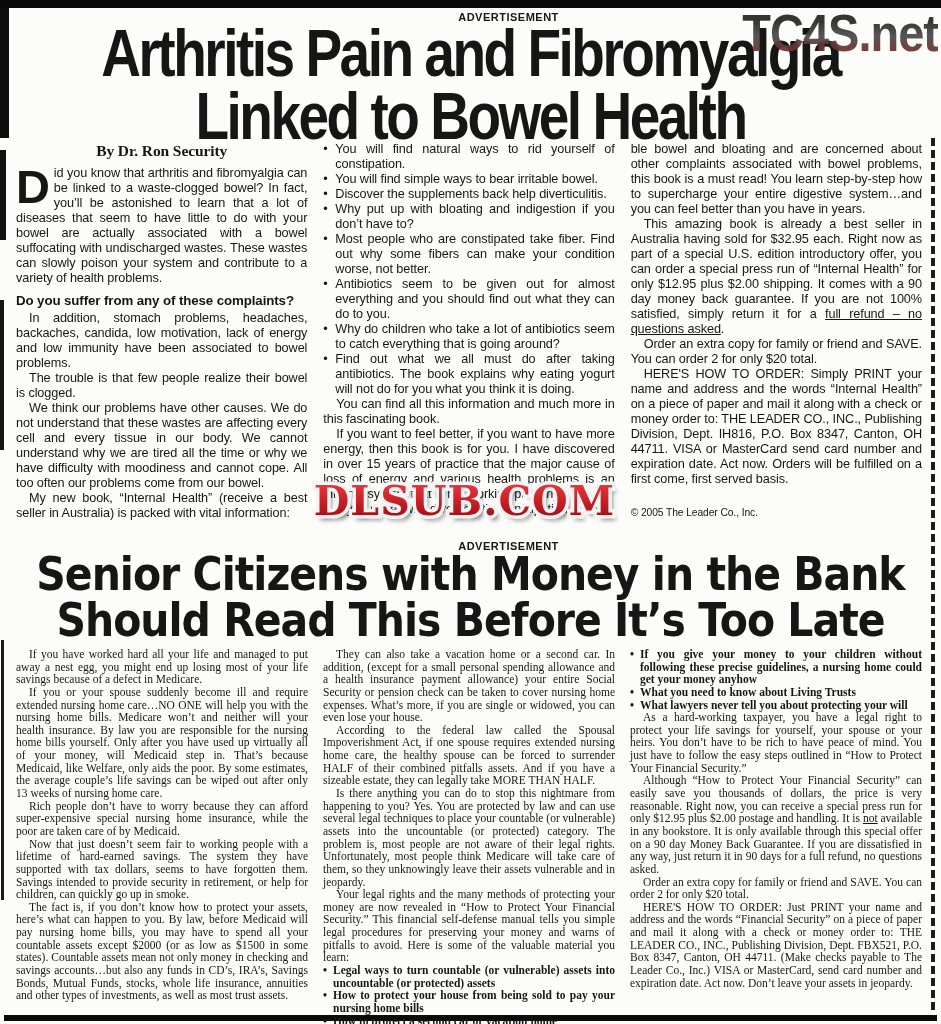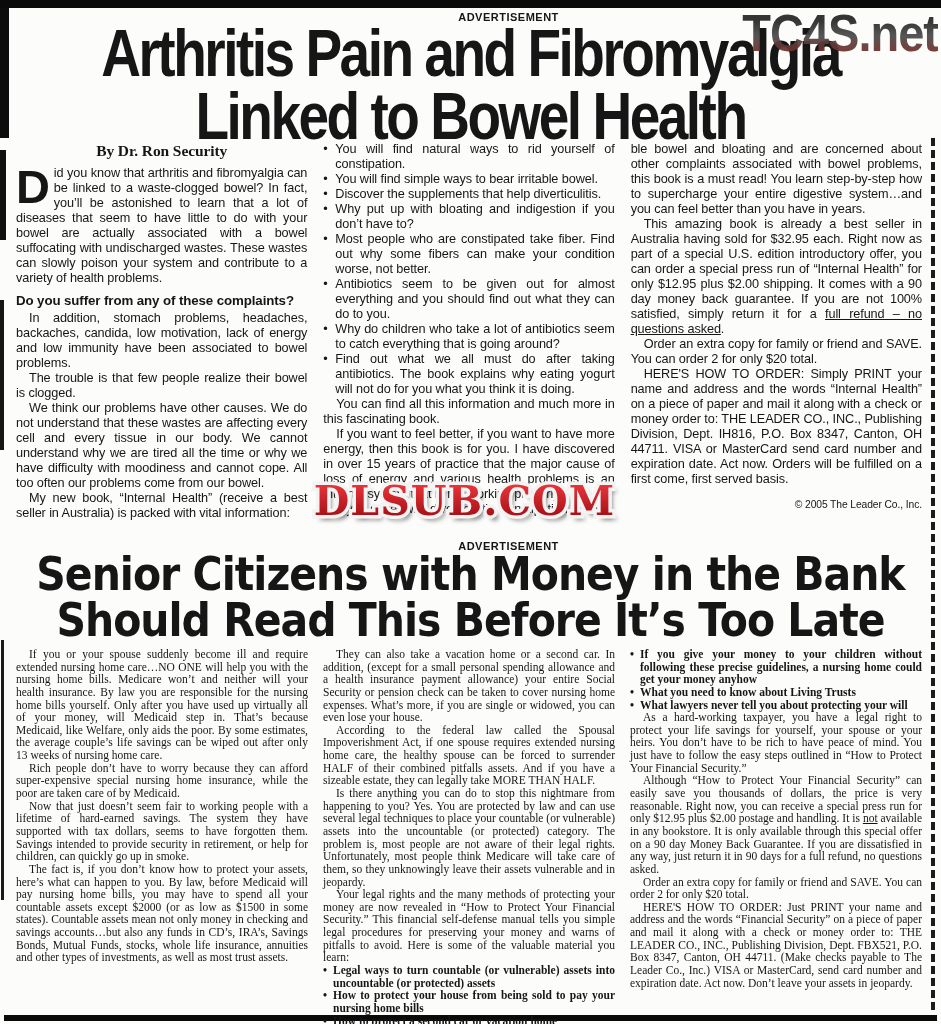--- a/index.html
+++ b/index.html
@@ -27,21 +27,21 @@
   .a1cols .col{flex:1;min-width:0;}
   .a1cols p{margin:0;text-align:justify;text-indent:13px;}
   .a1cols p.noindent{text-indent:0;}
   .byline{font-family:"Liberation Serif",serif;font-weight:bold;font-size:15.5px;text-align:center;margin:0 0 6px 0;}
   .dropcap{float:left;font-weight:bold;font-size:47px;line-height:37px;padding:2px 4px 0 0;}
   .subhead{font-weight:bold;font-size:13.3px;margin:7px 0 2px 0;}
   .bullet{display:flex;margin:0;}
   .bdot{flex:none;width:12px;}
   .btxt{flex:1;text-align:justify;min-width:0;}
   .ul{text-decoration:underline;}
-  .copyright{text-align:right;font-size:10.3px;margin-top:12px;}
+  .copyright{text-align:left;font-size:10.3px;margin-top:20px;}
 
   
   .headline2{position:absolute;left:0;top:552px;width:941px;text-align:center;
              font-family:"DejaVu Sans",sans-serif;font-weight:bold;font-size:41px;line-height:1.0;
              letter-spacing:-1px;transform:scaleY(1.12);transform-origin:top center;}
   .a2cols{position:absolute;left:16px;top:648px;width:906px;display:flex;gap:15px;
           font-family:"Liberation Serif",serif;font-size:11.5px;line-height:1.1;}
   .a2cols .col{flex:1;min-width:0;}
   .a2cols p{margin:0;text-align:justify;text-indent:13px;}
   .bbullet{display:flex;font-weight:bold;margin:0;}
@@ -107,21 +107,21 @@
       <div class="bullet">
           <span class="bdot">•</span>
           <span class="btxt">You will find natural ways to rid yourself of constipation.</span>
         </div>
       <div class="bullet">
           <span class="bdot">•</span>
           <span class="btxt">You will find simple ways to bear irritable bowel.</span>
         </div>
       <div class="bullet">
           <span class="bdot">•</span>
-          <span class="btxt">Discover the supplements that help diverticulitis.</span>
+          <span class="btxt">Discover the supplements back help diverticulitis.</span>
         </div>
       <div class="bullet">
           <span class="bdot">•</span>
           <span class="btxt">Why put up with bloating and indigestion if you don’t have to?</span>
         </div>
       <div class="bullet">
           <span class="bdot">•</span>
           <span class="btxt">Most people who are constipated take fiber. Find out why some fibers can make your condition worse, not better.</span>
         </div>
       <div class="bullet">
@@ -156,20 +156,21 @@
     <span class="l front over">DLSUB.COM</span>
   </div>
 
   <div class="headline2">
     <div>Senior Citizens with Money in the Bank</div>
     <div>Should Read This Before It’s Too Late</div>
   </div>
 
   <div class="a2cols">
     <div class="col">
+      <p>If you have worked hard all your life and managed to put away a nest egg, you might end up losing most of your life savings because of a defect in Medicare.</p>
       <p>If you or your spouse suddenly become ill and require extended nursing home care…NO ONE will help you with the nursing home bills. Medicare won’t and neither will your health insurance. By law you are responsible for the nursing home bills yourself. Only after you have used up virtually all of your money, will Medicaid step in. That’s because Medicaid, like Welfare, only aids the poor. By some estimates, the average couple’s life savings can be wiped out after only 13 weeks of nursing home care.</p>
       <p>Rich people don’t have to worry because they can afford super-expensive special nursing home insurance, while the poor are taken care of by Medicaid.</p>
       <p>Now that just doesn’t seem fair to working people with a lifetime of hard-earned savings. The system they have supported with tax dollars, seems to have forgotten them. Savings intended to provide security in retirement, or help for children, can quickly go up in smoke.</p>
       <p>The fact is, if you don’t know how to protect your assets, here’s what can happen to you. By law, before Medicaid will pay nursing home bills, you may have to spend all your countable assets except $2000 (or as low as $1500 in some states). Countable assets mean not only money in checking and savings accounts…but also any funds in CD’s, IRA’s, Savings Bonds, Mutual Funds, stocks, whole life insurance, annuities and other types of investments, as well as most trust assets.</p>
     </div>
 
     <div class="col">
       <p>They can also take a vacation home or a second car. In addition, (except for a small personal spending allowance and a health insurance payment allowance) your entire Social Security or pension check can be taken to cover nursing home expenses. What’s more, if you are single or widowed, you can even lose your house.</p>
       <p>According to the federal law called the Spousal Impoverishment Act, if one spouse requires extended nursing home care, the healthy spouse can be forced to surrender HALF of their combined pitfalls assets. And if you have a sizeable estate, they can legally take MORE THAN HALF.</p>
       <p>Is there anything you can do to stop this nightmare from happening to you? Yes. You are protected by law and can use several legal techniques to place your countable (or vulnerable) assets into the uncountable (or protected) category. The problem is, most people are not aware of their legal rights.  Unfortunately, most people think Medicare will take care of them, so they unknowingly leave their assets vulnerable and in jeopardy.</p>

